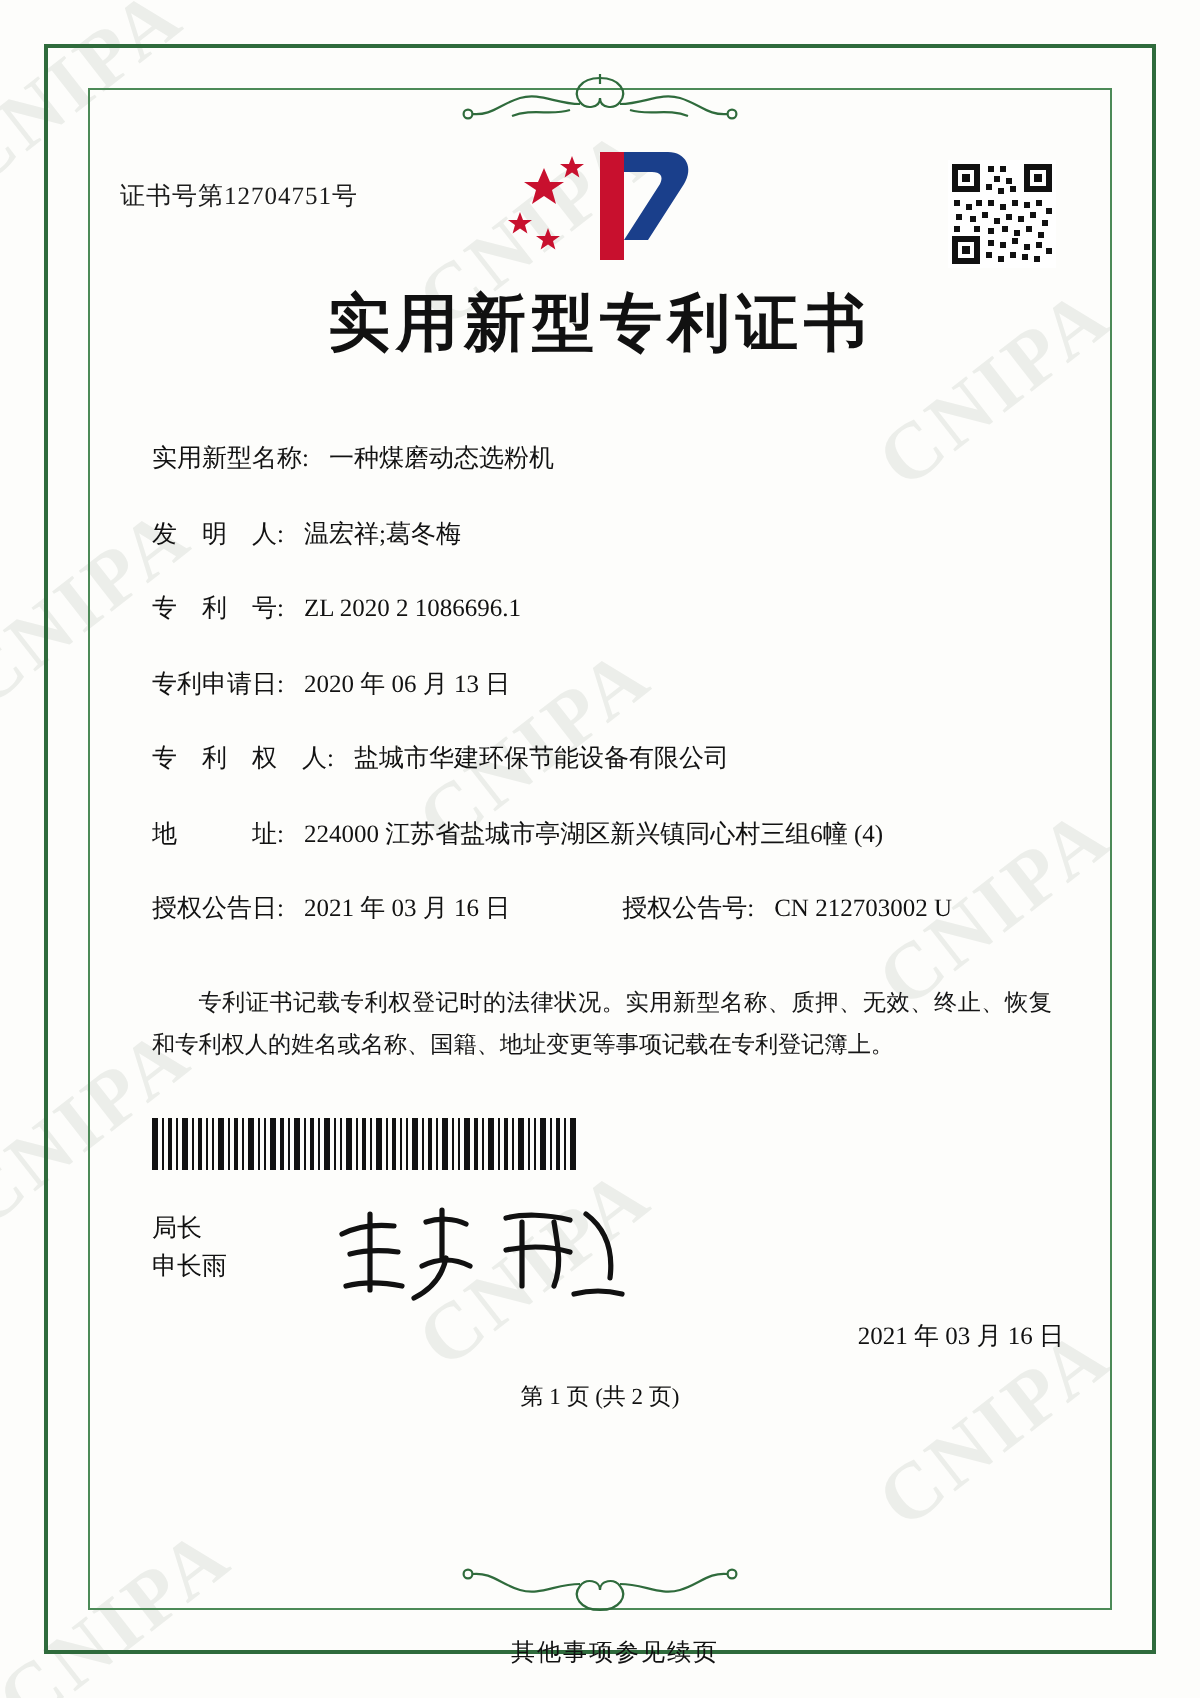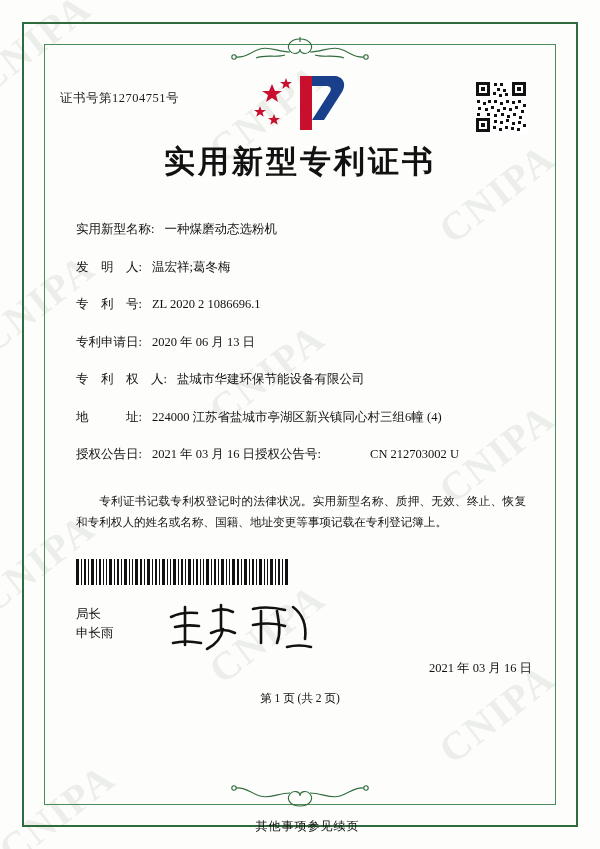--- a/index.html
+++ b/index.html
@@ -130,23 +130,23 @@
   .field-label {
     flex: 0 0 auto;
     white-space: pre;
     color: #121212;
   }
   .field-value {
     margin-left: 10px;
     color: #121212;
   }
   .field-second {
+    margin-left: 56px;
     display: flex;
     align-items: baseline;
-    gap: 39px;
   }
 
   .paragraphs {
     margin-top: 30px;
     padding: 0 14px 0 16px;
     font-size: 11.6px;
     line-height: 1.85;
     color: #151515;
     text-align: justify;
   }

